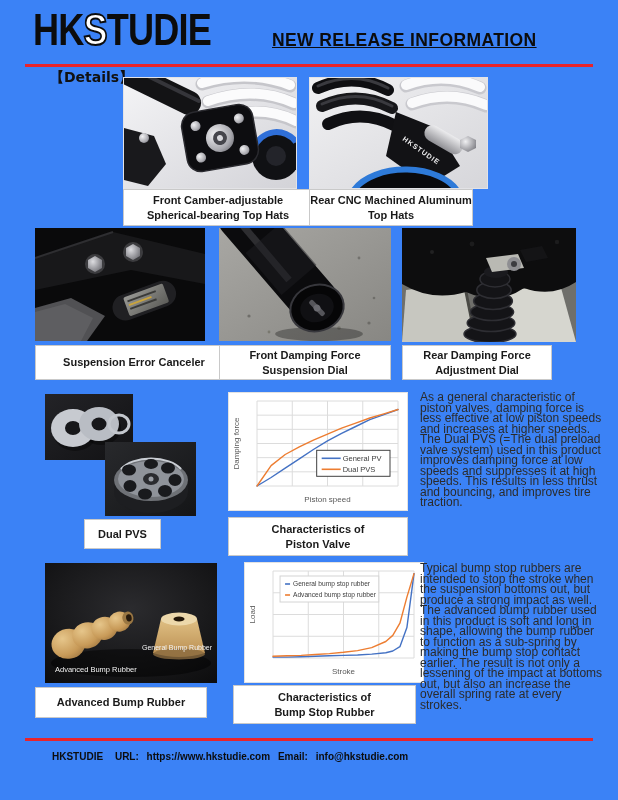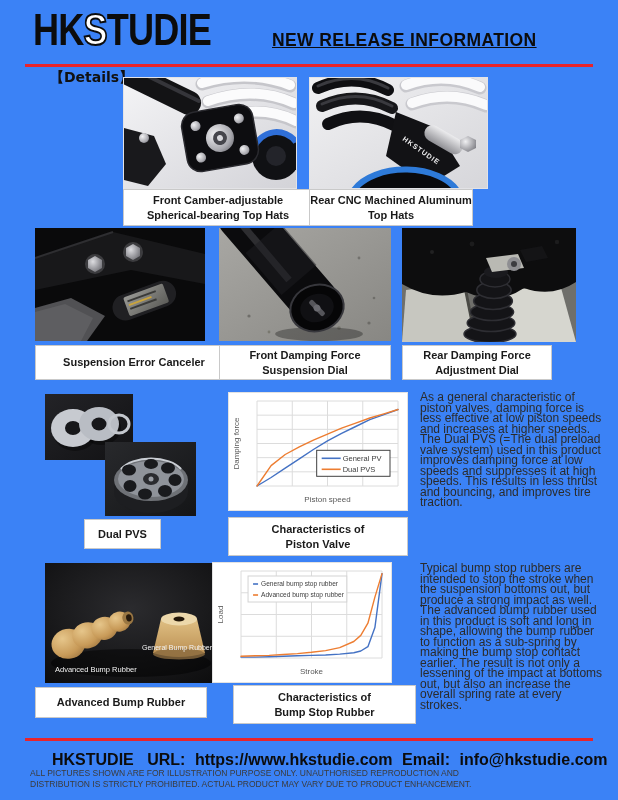--- a/index.html
+++ b/index.html
@@ -21,21 +21,21 @@
   .photo-light{outline:1px solid #e3e3e6;}
   
   .cap{position:absolute;box-sizing:border-box;border:1px solid #c9c9c9;background:#fff;
        display:flex;align-items:center;justify-content:center;text-align:center;
        font-size:11px;font-weight:bold;line-height:15px;white-space:pre-line;color:#1a1a1a;}
   
   .chart-box{position:absolute;box-sizing:border-box;background:#fff;border:1px solid #e2e2e2;}
   
   .desc{position:absolute;margin:0;font-size:12px;line-height:10.5px;color:#2b2b2b;text-align:left;}
   
-  .contact{position:absolute;left:52px;top:751px;font-size:16px;font-weight:bold;color:#0c0c0c;white-space:nowrap;}
+  .contact{position:absolute;left:52px;top:751px;font-size:10px;font-weight:bold;color:#0c0c0c;white-space:nowrap;}
   .contact span{margin-right:5px;}
   .contact .brand{margin-right:9px;}
   .disclaimer{position:absolute;left:30px;top:768px;width:480px;font-size:8.5px;line-height:11px;color:#3b3b3b;}
   .collage{position:absolute;left:45px;top:394px;width:152px;height:122px;}
   .collage .ph1{position:absolute;left:0;top:0;}
   .collage .ph2{position:absolute;left:60px;top:48px;}
 </style>
 </head>
 <body>
 
@@ -334,21 +334,21 @@
       </g>
       <path d="M116,56 Q134,50 152,56 L160,90 Q134,98 108,90 Z" fill="url(#bp-tan2)"></path>
       <ellipse cx="134" cy="56" rx="18" ry="6.5" fill="#ecd8ab"></ellipse>
       <ellipse cx="134" cy="56" rx="5.5" ry="2.6" fill="#221608"></ellipse>
       <ellipse cx="134" cy="91" rx="26" ry="5.5" fill="#8a6a3e" opacity=".8"></ellipse>
       <text x="10" y="109" font-size="7.5" fill="#f2f2f2" font-family="Liberation Sans, sans-serif">Advanced Bump Rubber</text>
       <text x="97" y="87" font-size="7" fill="#f2f2f2" font-family="Liberation Sans, sans-serif">General Bump Rubber</text>
     </svg>
   </figure>
 
-  <div class="chart-box" style="left:212px;top:562px;width:180px;height:121px"><svg width="178" height="119" viewBox="0 0 178 119">
+  <div class="chart-box" style="left:244px;top:562px;width:180px;height:121px"><svg width="178" height="119" viewBox="0 0 178 119">
         <line x1="28" y1="8" x2="28" y2="95" stroke="#dcdcdc" stroke-width="1"></line>
         <line x1="63.25" y1="8" x2="63.25" y2="95" stroke="#dcdcdc" stroke-width="1"></line>
         <line x1="98.5" y1="8" x2="98.5" y2="95" stroke="#dcdcdc" stroke-width="1"></line>
         <line x1="133.75" y1="8" x2="133.75" y2="95" stroke="#dcdcdc" stroke-width="1"></line>
         <line x1="169" y1="8" x2="169" y2="95" stroke="#dcdcdc" stroke-width="1"></line>
         <line x1="28" y1="8" x2="169" y2="8" stroke="#dcdcdc" stroke-width="1"></line>
         <line x1="28" y1="29.75" x2="169" y2="29.75" stroke="#dcdcdc" stroke-width="1"></line>
         <line x1="28" y1="51.5" x2="169" y2="51.5" stroke="#dcdcdc" stroke-width="1"></line>
         <line x1="28" y1="73.25" x2="169" y2="73.25" stroke="#dcdcdc" stroke-width="1"></line>
         <line x1="28" y1="95" x2="169" y2="95" stroke="#dcdcdc" stroke-width="1"></line>
@@ -370,15 +370,14 @@
 Bump Stop Rubber</div>
 
   <div class="rule rule-bottom"></div>
   <div class="contact">
     <span class="brand">HKSTUDIE</span>
     <span>URL:</span>
     <span>https://www.hkstudie.com</span>
     <span>Email:</span>
     <span>info@hkstudie.com</span>
   </div>
-  <div class="disclaimer">ALL PICTURES SHOWN ARE FOR ILLUSTRATION PURPOSE ONLY. UNAUTHORISED REPRODUCTION AND DISTRIBUTION IS STRICTLY PROHIBITED. ACTUAL PRODUCT MAY VARY DUE TO PRODUCT ENHANCEMENT.</div>
 
 </div>
 
 </body></html>

